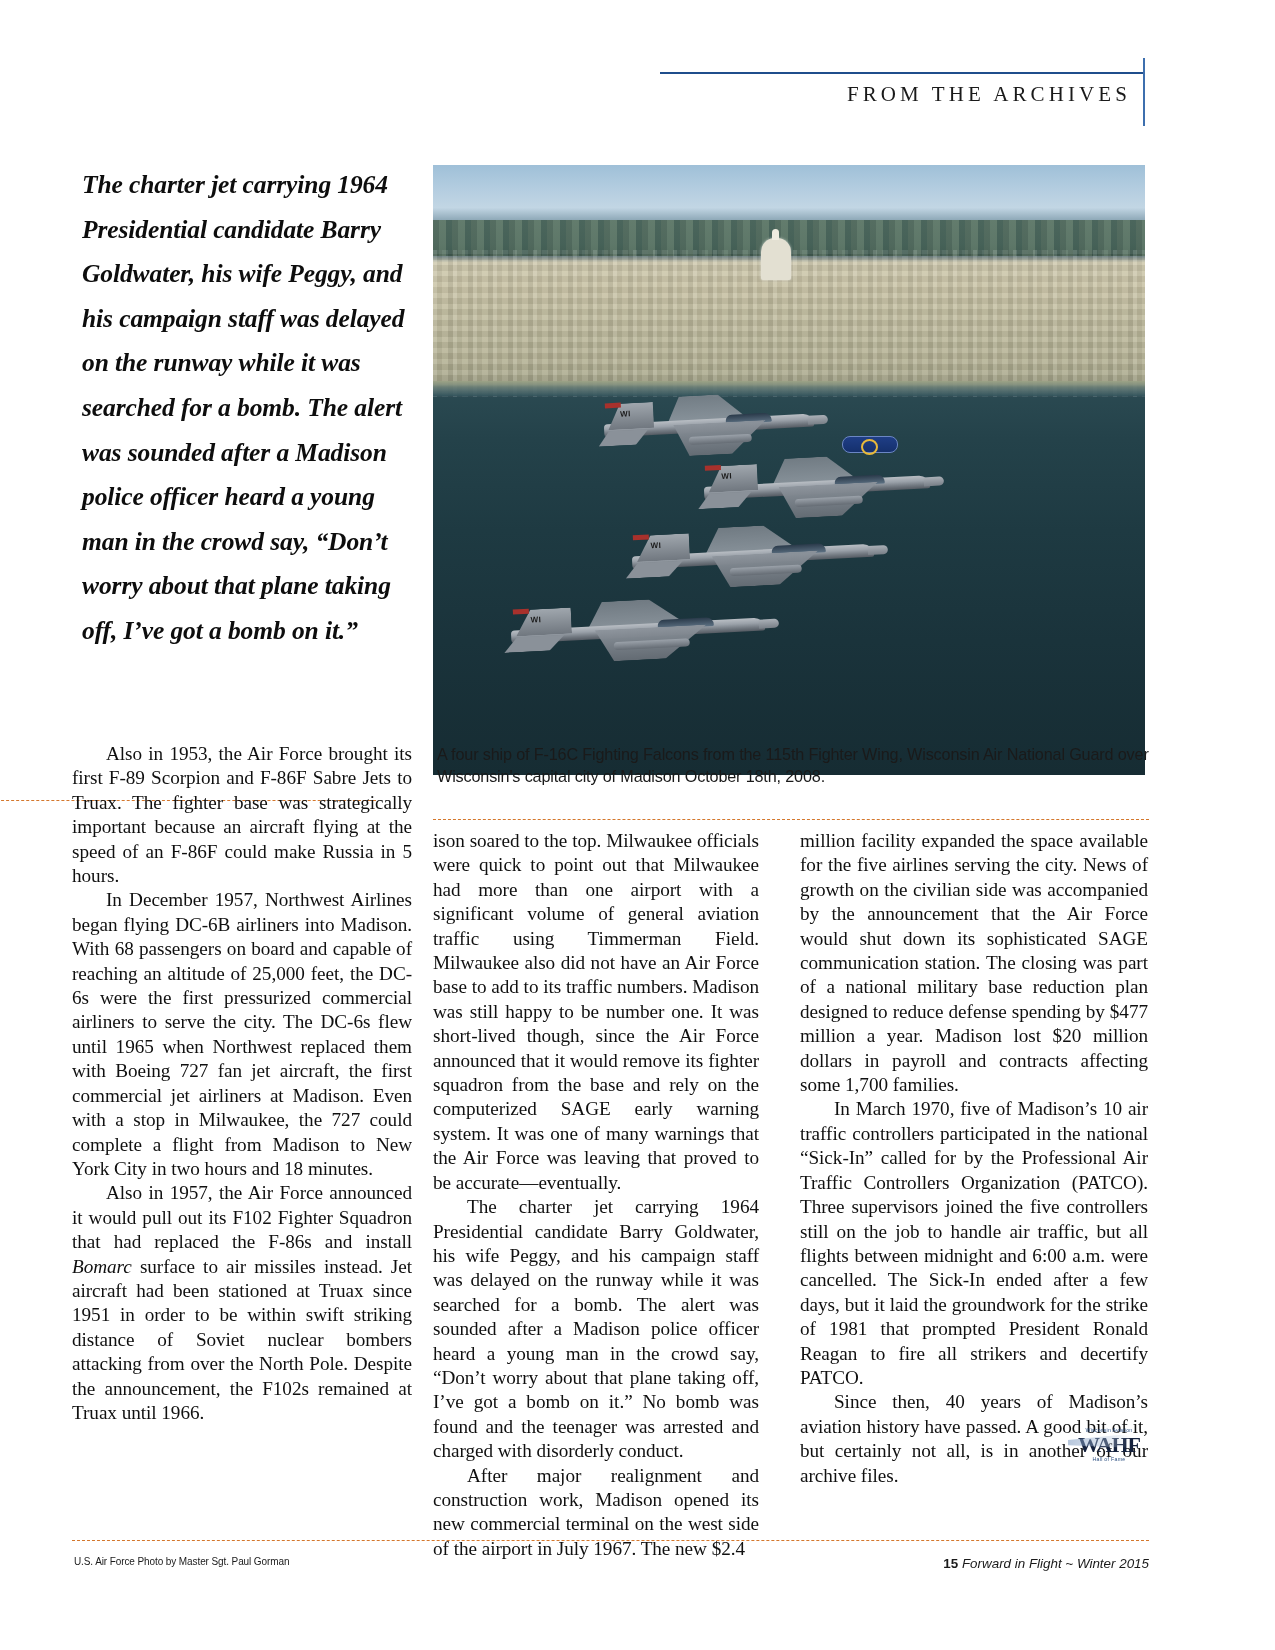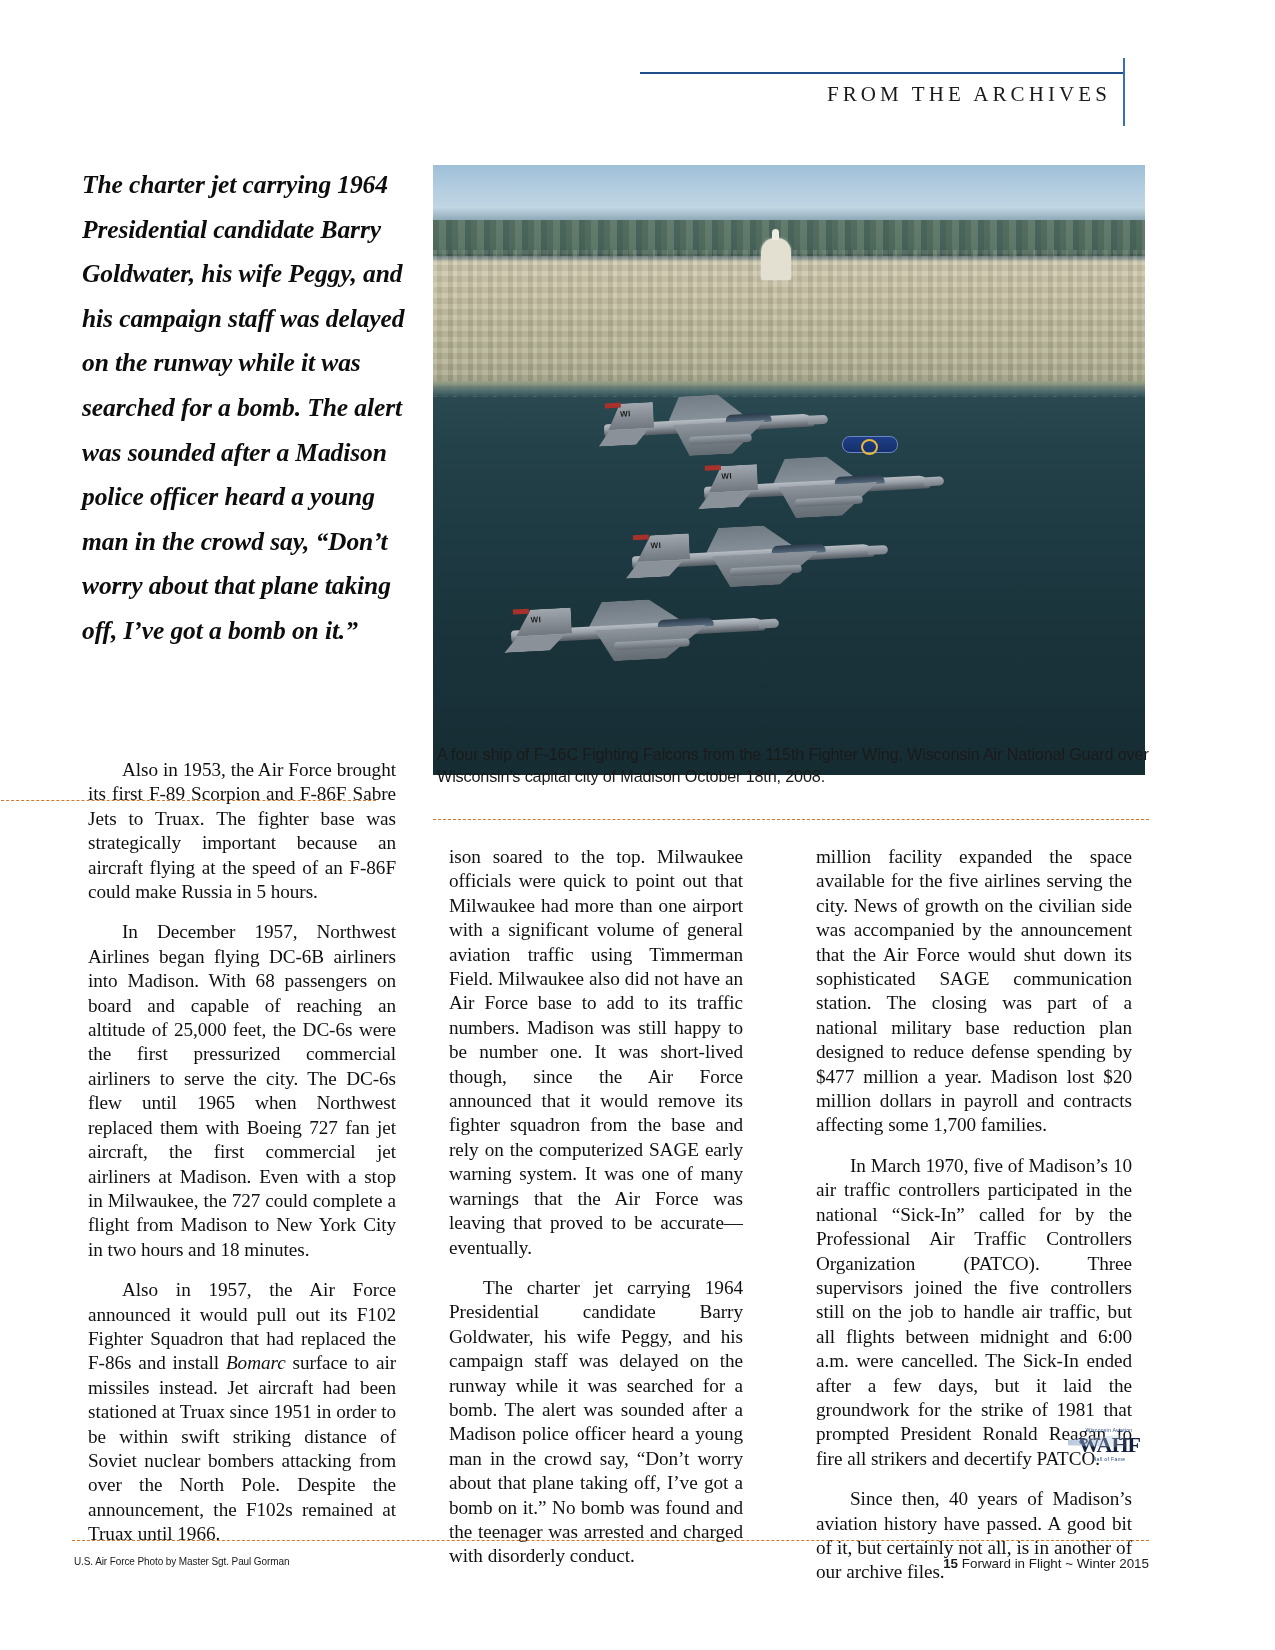--- a/index.html
+++ b/index.html
@@ -13,21 +13,21 @@
     height: 1650px;
     position: relative;
     font-family: "Liberation Serif", serif;
     color: #000000;
     overflow: hidden;
   }
 
   
   .page-header {
     position: absolute;
-    left: 640px;
+    left: 660px;
     top: 58px;
     width: 485px;
     height: 70px;
   }
   .header-rule {
     position: absolute;
     left: 0;
     top: 14px;
     width: 485px;
     height: 2px;
@@ -278,21 +278,21 @@
   .col {
     position: absolute;
     font-family: "Liberation Serif", serif;
     font-size: 19.2px;
     line-height: 24.4px;
     text-align: justify;
     color: #101010;
     hyphens: none;
     letter-spacing: -0.05px;
   }
-  .col p { margin: 16px; text-indent: 34px; }
+  .col p { margin: 0; text-indent: 34px; }
   .col p.noindent { text-indent: 0; }
   .col-1 { left: 72px; top: 742px; width: 340px; }
   .col-2 { left: 433px; top: 829px; width: 326px; }
   .col-3 { left: 800px; top: 829px; width: 348px; }
 
   
   .wahf-logo {
     position: absolute;
     left: 1068px;
     top: 1428px;
@@ -352,20 +352,21 @@
     font-family: "Liberation Sans", sans-serif;
     font-size: 13.4px;
     color: #1a1a1a;
     white-space: nowrap;
   }
   .footer-page {
     font-weight: bold;
     font-style: normal;
   }
   .footer-issue {
+    font-style: italic;
   }
 </style>
 </head>
 <body>
 
 <div class="page-header">
   <div class="header-rule"></div>
   <div class="header-vrule"></div>
   <div class="header-title">FROM THE ARCHIVES</div>
 </div>
@@ -443,20 +444,21 @@
 
 <div class="col col-1">
   <p>Also in 1953, the Air Force brought its first F-89 Scorpion and F-86F Sabre Jets to Truax. The fighter base was strategically important because an aircraft flying at the speed of an F-86F could make Russia in 5 hours.</p>
   <p>In December 1957, Northwest Airlines began flying DC-6B airliners into Madison. With 68 passengers on board and capable of reaching an altitude of 25,000 feet, the DC-6s were the first pressurized commercial airliners to serve the city. The DC-6s flew until 1965 when Northwest replaced them with Boeing 727 fan jet aircraft, the first commercial jet airliners at Madison. Even with a stop in Milwaukee, the 727 could complete a flight from Madison to New York City in two hours and 18 minutes.</p>
   <p>Also in 1957, the Air Force announced it would pull out its F102 Fighter Squadron that had replaced the F-86s and install <em>Bomarc</em> surface to air missiles instead. Jet aircraft had been stationed at Truax since 1951 in order to be within swift striking distance of Soviet nuclear bombers attacking from over the North Pole. Despite the announcement, the F102s remained at Truax until 1966.</p>
 </div>
 
 <div class="col col-2">
   <p class="noindent">ison soared to the top. Milwaukee officials were quick to point out that Milwaukee had more than one airport with a significant volume of general aviation traffic using Timmerman Field. Milwaukee also did not have an Air Force base to add to its traffic numbers. Madison was still happy to be number one. It was short-lived though, since the Air Force announced that it would remove its fighter squadron from the base and rely on the computerized SAGE early warning system. It was one of many warnings that the Air Force was leaving that proved to be accurate—eventually.</p>
   <p>The charter jet carrying 1964 Presidential candidate Barry Goldwater, his wife Peggy, and his campaign staff was delayed on the runway while it was searched for a bomb. The alert was sounded after a Madison police officer heard a young man in the crowd say, “Don’t worry about that plane taking off, I’ve got a bomb on it.” No bomb was found and the teenager was arrested and charged with disorderly conduct.</p>
+  <p>After major realignment and construction work, Madison opened its new commercial terminal on the west side of the airport in July 1967. The new $2.4</p>
 </div>
 
 <div class="col col-3">
   <p class="noindent">million facility expanded the space available for the five airlines serving the city. News of growth on the civilian side was accompanied by the announcement that the Air Force would shut down its sophisticated SAGE communication station. The closing was part of a national military base reduction plan designed to reduce defense spending by $477 million a year. Madison lost $20 million dollars in payroll and contracts affecting some 1,700 families.</p>
   <p>In March 1970, five of Madison’s 10 air traffic controllers participated in the national “Sick-In” called for by the Professional Air Traffic Controllers Organization (PATCO). Three supervisors joined the five controllers still on the job to handle air traffic, but all flights between midnight and 6:00 a.m. were cancelled. The Sick-In ended after a few days, but it laid the groundwork for the strike of 1981 that prompted President Ronald Reagan to fire all strikers and decertify PATCO.</p>
   <p>Since then, 40 years of Madison’s aviation history have passed. A good bit of it, but certainly not all, is in another of our archive files.</p>
 </div>
 
 <div class="wahf-logo">
   <span class="wahf-top">Wisconsin Aviation</span>

